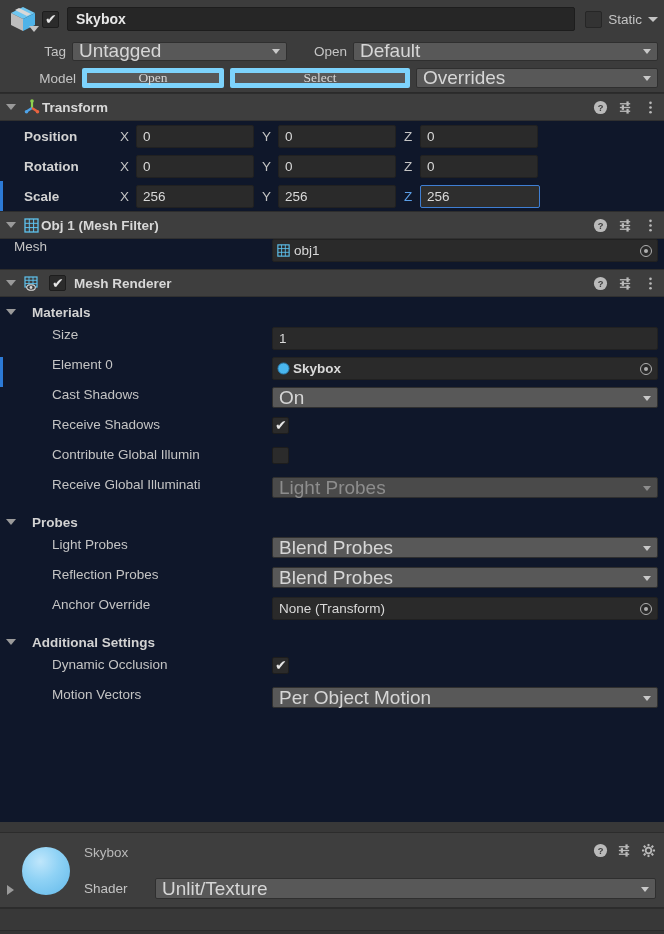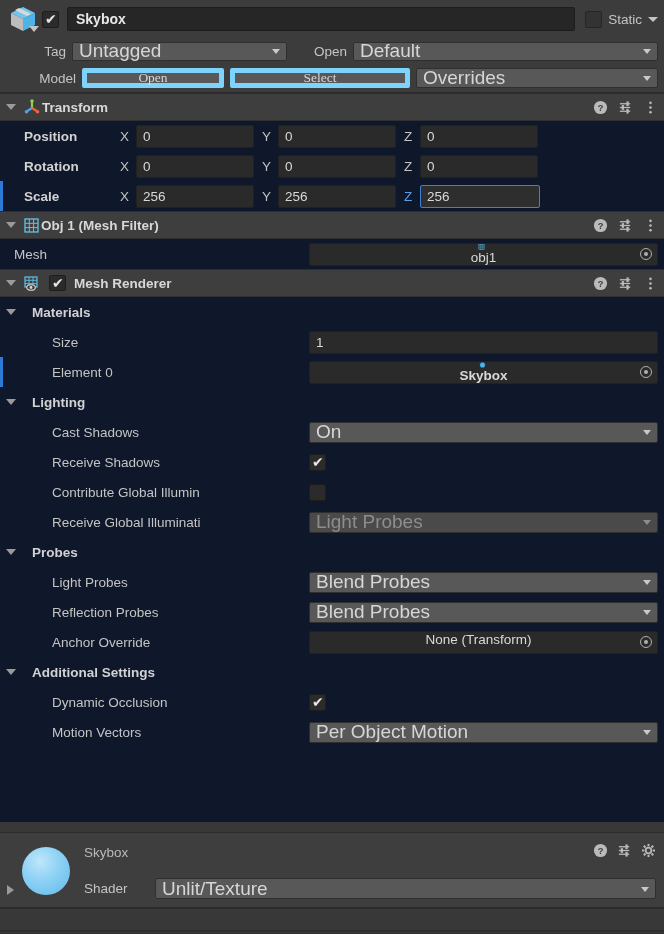--- a/index.html
+++ b/index.html
@@ -57,35 +57,35 @@
   
   .comp-hdr { display:flex; align-items:center; height:28px; background:#3e3e3e;
      border-top:1px solid #2d2d2d; border-bottom:1px solid #303030; padding: 0 6px 0 6px; }
   .foldout { width:0;height:0;border-left:5px solid transparent;border-right:5px solid transparent;
      border-top:6px solid #9a9a9a; margin-right: 8px; flex:0 0 10px; cursor:pointer; }
   .comp-title { font-weight: bold; color:#d8d8d8; font-size: 13.5px; margin-left: 2px; }
   .comp-icons { margin-left:auto; display:flex; align-items:center; gap:10px; }
   .ic { width:15px; height:15px; opacity:.85; cursor:pointer; }
 
   
-  .prow { display:flex; align-items:center; height:30px; position:relative; padding-left: 14px; gap: 37px; }
+  .prow { display:flex; height:30px; position:relative; padding-left: 14px; }
   .prow .pl { width: 258px; flex: 0 0 258px; }
   .prow .pl.ind { padding-left: 38px; }
 
   .numfield { height:23px; background:#2a2a2a; border:1px solid #212121; border-radius:2px;
      display:flex; align-items:center; padding:0 6px; color:#d9d9d9; font-size:13.5px; }
   .numfield.focus { border:1px solid #3f7fd4; background:#2e2e2e; }
   .axis { width:16px; text-align:left; color:#c4c4c4; font-size:13.5px; flex:0 0 16px; }
   .axis.act { color:#5c9ee6; }
 
   .vec-row { display:flex; align-items:center; height:30px; position:relative; }
   .vec-lbl { width:120px; flex:0 0 120px; padding-left:24px; font-weight:bold; color:#d2d2d2; }
 
   .objfield { height:23px; background:#2a2a2a; border:1px solid #212121; border-radius:2px;
-     display:flex; align-items:center; padding:0 16px; color:#d9d9d9; position:relative; cursor:pointer;flex-direction:column;}
+     display:flex; align-items:center; padding:0 4px; color:#d9d9d9; position:relative; cursor:pointer;}
   .objfield .dot { position:absolute; right:5px; top:50%; margin-top:-6px; width:12px;height:12px;
      border:1.6px solid #b0b0b0; border-radius:50%; }
   .objfield .dot::after { content:""; position:absolute; left:3px; top:3px; width:4px;height:4px;
      border-radius:50%; background:#b0b0b0; }
 
   .txtfield { height:23px; background:#2a2a2a; border:1px solid #212121; border-radius:2px;
      display:flex; align-items:center; padding:0 6px; color:#d9d9d9; }
 
   .grp-row { display:flex; align-items:center; height:30px; padding-left:6px; }
   .grp-lbl { font-weight:bold; color:#d2d2d2; margin-left:8px; }
@@ -317,24 +317,20 @@
       <svg width="13" height="13" viewBox="0 0 14 14" style="margin-right:3px">
         <circle cx="7" cy="7" r="6" fill="#0f3a55"></circle>
         <path d="M7 1 A6 6 0 0 1 7 13 A6 6 0 0 1 7 1" fill="#49b6ee"></path>
         <circle cx="7" cy="7" r="6" fill="none" stroke="#2b79a8" stroke-width="1"></circle>
       </svg>
       <span>Skybox</span>
       <span class="dot"></span>
     </div>
   </div>
 
-  <div class="grp-row">
-    <div class="foldout"></div>
-    <span class="grp-lbl">Lighting</span>
-  </div>
   <div class="prow">
     <span class="pl ind">Cast Shadows</span>
     <div class="dropdown" style="flex:1;margin-right:6px;height:21px">
       <span>On</span>
       <span class="ar"></span>
     </div>
   </div>
   <div class="prow">
     <span class="pl ind">Receive Shadows</span>
     <div class="cbx on"></div>

